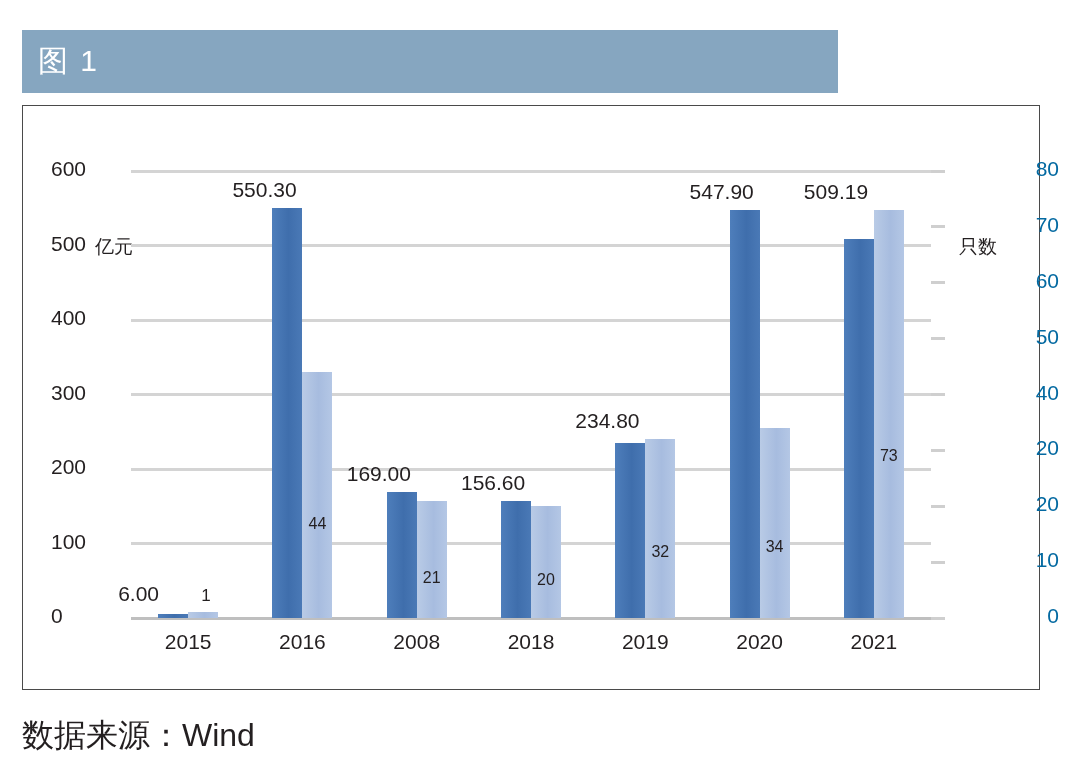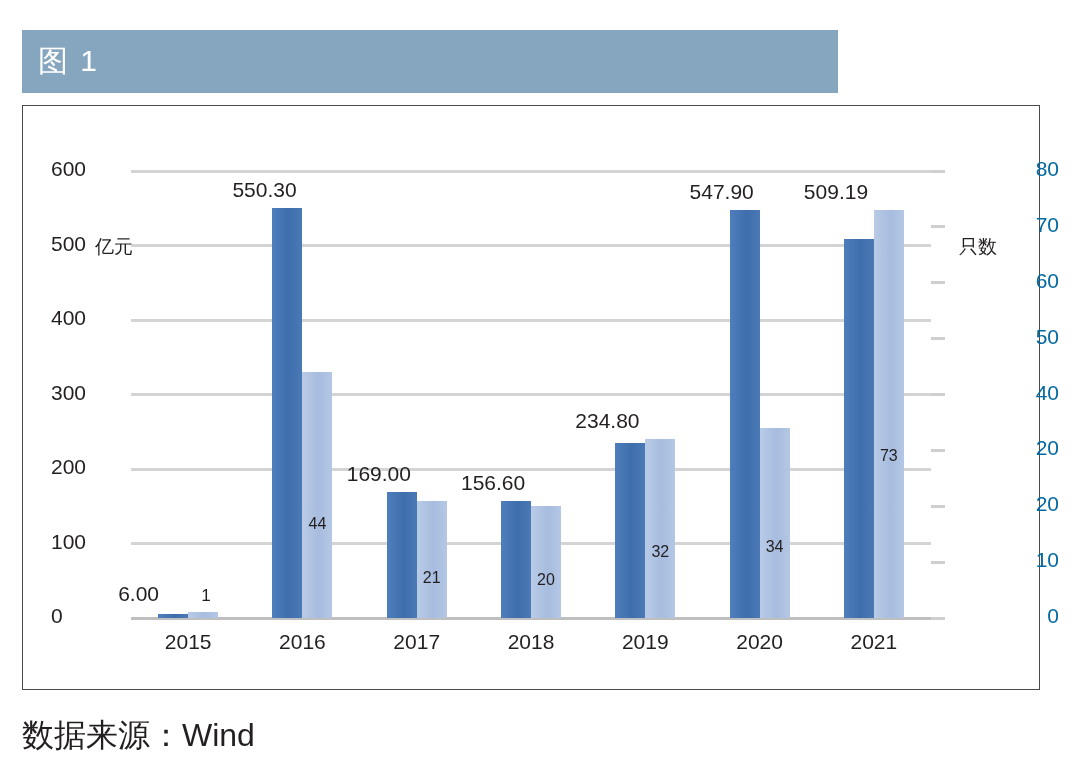--- a/index.html
+++ b/index.html
@@ -246,21 +246,21 @@
         <div class="xtick" style="width: 114.286px; left: 108px; top: 524px;">2015</div>
         <div class="bar bar-primary" style="left: 249.429px; width: 30px; height: 409.973px; bottom: auto; top: 102.026px;"></div>
         <div class="bar bar-secondary" style="left: 279.429px; width: 30px; height: 245.85px; top: 266.15px; bottom: auto;"></div>
         <div class="val-label" style="width: 140px; left: 209.429px; top: 72.0265px;">550.30</div>
         <div class="cnt-label" style="width: 60px; left: 264.429px; top: 408.743px;">44</div>
         <div class="xtick" style="width: 114.286px; left: 222.286px; top: 524px;">2016</div>
         <div class="bar bar-primary" style="left: 363.714px; width: 30px; height: 125.905px; bottom: auto; top: 386.095px;"></div>
         <div class="bar bar-secondary" style="left: 393.714px; width: 30px; height: 117.338px; top: 394.663px; bottom: auto;"></div>
         <div class="val-label" style="width: 140px; left: 323.714px; top: 356.095px;">169.00</div>
         <div class="cnt-label" style="width: 60px; left: 378.714px; top: 462.718px;">21</div>
-        <div class="xtick" style="width: 114.286px; left: 336.571px; top: 524px;">2017</div>
+        <div class="xtick" style="width: 114.286px; left: 336.571px; top: 524px;">2008</div>
         <div class="bar bar-primary" style="left: 478px; width: 30px; height: 116.667px; bottom: auto; top: 395.333px;"></div>
         <div class="bar bar-secondary" style="left: 508px; width: 30px; height: 111.75px; top: 400.25px; bottom: auto;"></div>
         <div class="val-label" style="width: 140px; left: 438px; top: 365.333px;">156.60</div>
         <div class="cnt-label" style="width: 60px; left: 493px; top: 465.065px;">20</div>
         <div class="xtick" style="width: 114.286px; left: 450.857px; top: 524px;">2018</div>
         <div class="bar bar-primary" style="left: 592.286px; width: 30px; height: 174.926px; bottom: auto; top: 337.074px;"></div>
         <div class="bar bar-secondary" style="left: 622.286px; width: 30px; height: 178.8px; top: 333.2px; bottom: auto;"></div>
         <div class="val-label" style="width: 140px; left: 552.286px; top: 303.2px;">234.80</div>
         <div class="cnt-label" style="width: 60px; left: 607.286px; top: 436.904px;">32</div>
         <div class="xtick" style="width: 114.286px; left: 565.143px; top: 524px;">2019</div>

